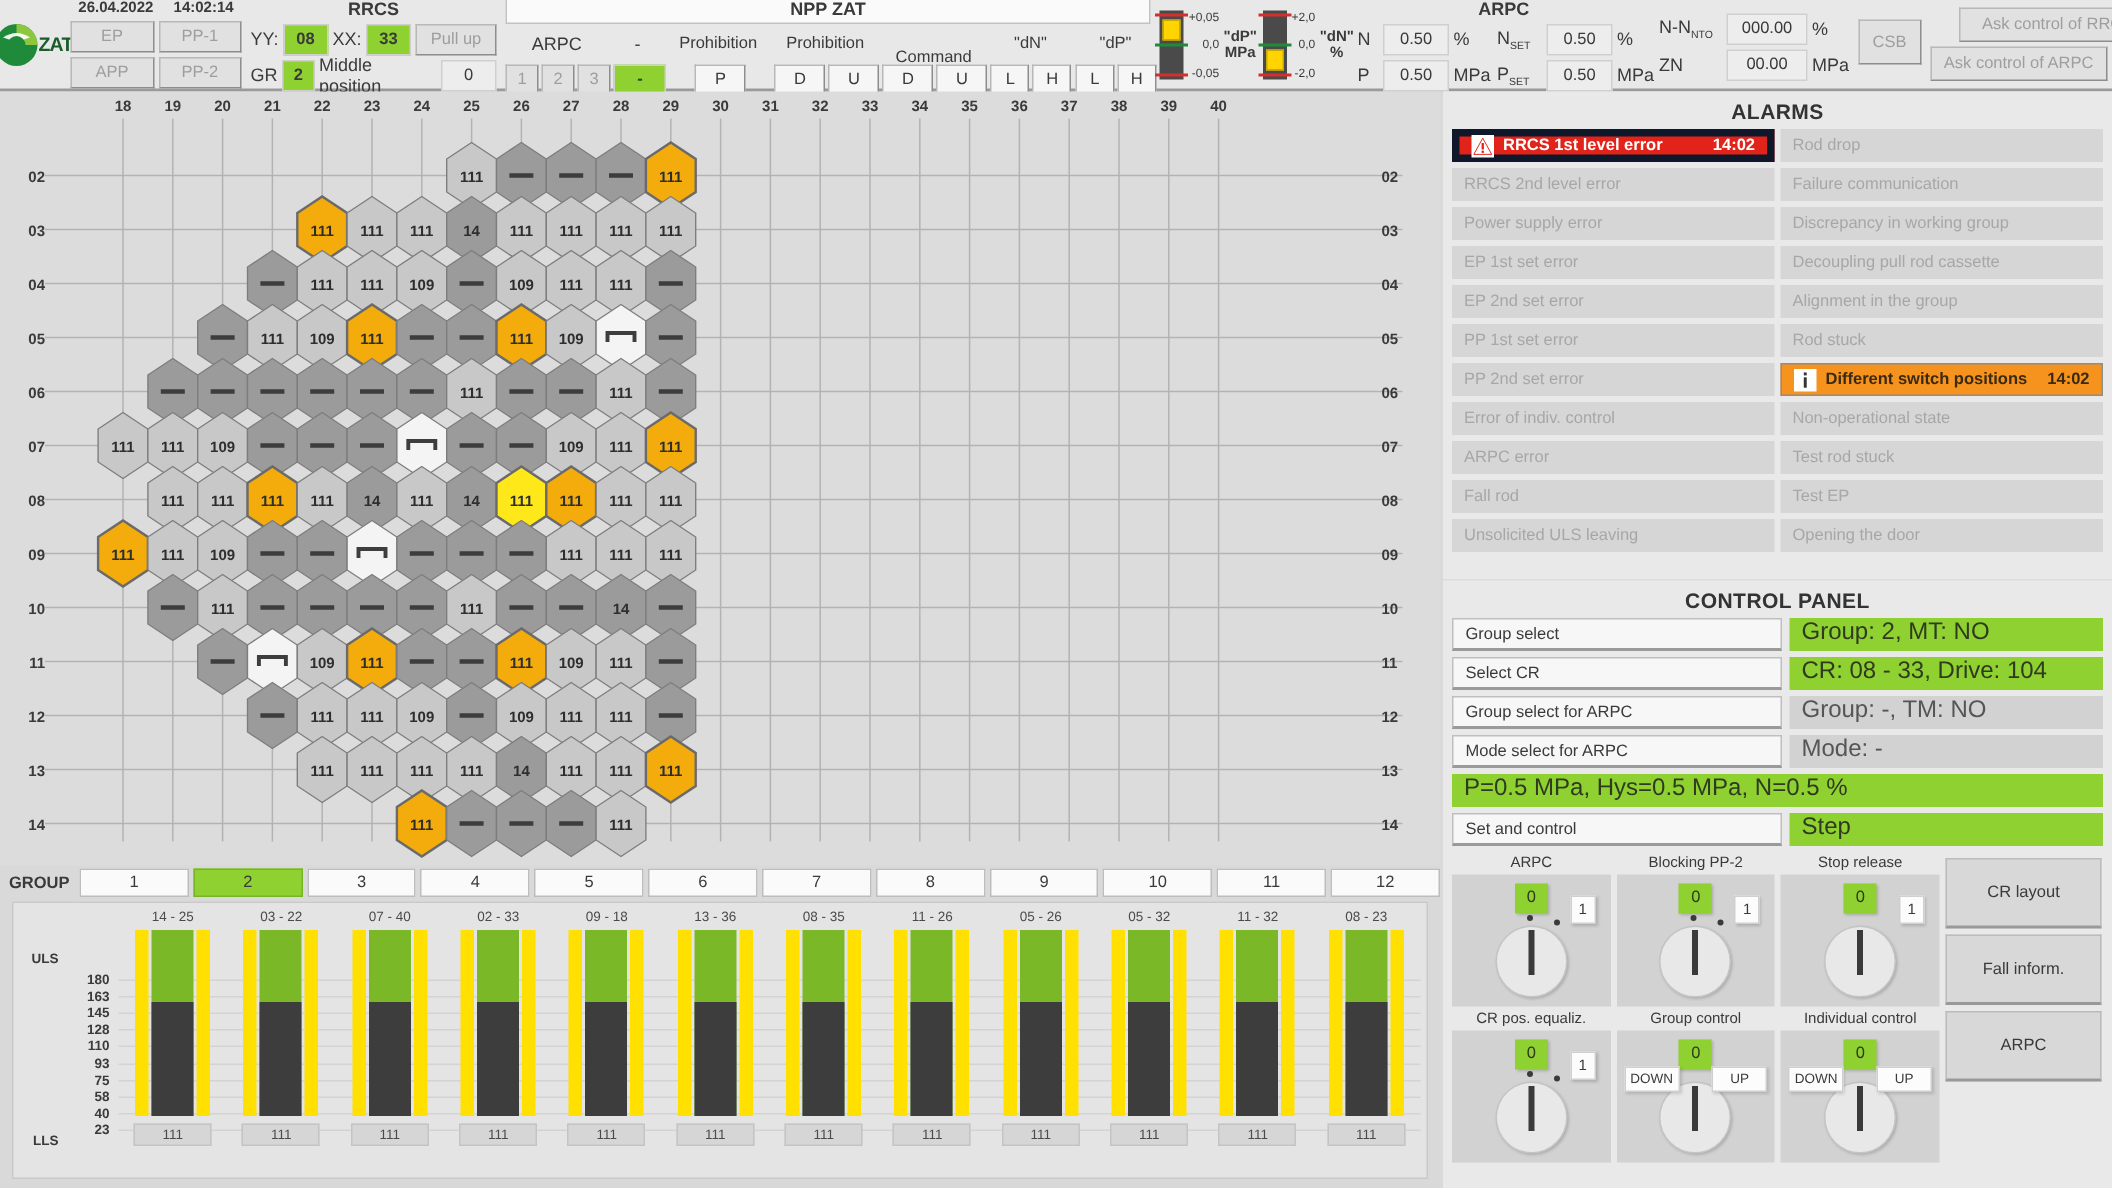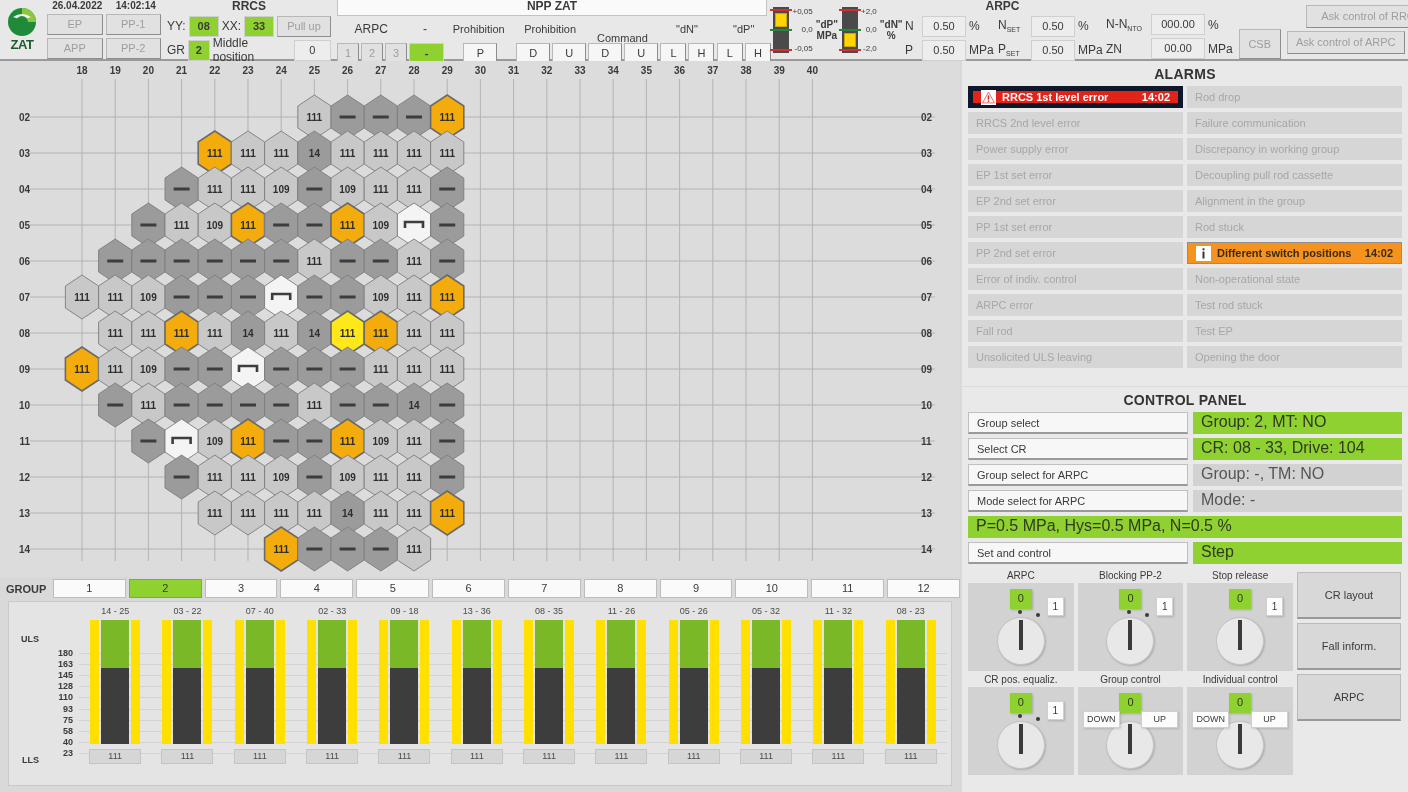--- a/index.html
+++ b/index.html
@@ -13,25 +13,25 @@
   }
   .app { position: relative; width: 1408px; height: 792px; }
 
   
   .topbar {
     position: absolute; left: 0; top: 0; width: 1408px; height: 61px;
     background: #e8e8e8;
     border-bottom: 2px solid #9a9a9a;
     display: flex; align-items: stretch;
   }
-  .logo-box { width: 44px; padding: 2px 18px; display:flex; flex-direction:column; align-items:center; justify-content:center; }
+  .logo-box { width: 44px; padding: 2px 18px; display:flex; flex-direction:row; align-items:center; justify-content:center; }
   .logo-circle { width: 30px; height: 30px; position: relative; }
   .zat-text { font-weight: bold; font-size: 13px; color: #1a5c2a; letter-spacing: -0.5px; }
 
-  .tb-col { display: flex; flex-direction: column; justify-content: center; gap: 3px; padding: 0 3px; }
+  .tb-col { display: flex; flex-direction: column; justify-content: center; gap: 3px; padding: 16px 3px; }
   .tb-row { display: flex; align-items: center; gap: 3px; height: 21px; }
 
   .btn {
     background: #e1e1e1;
     border: 1px solid #b8b8b8;
     border-bottom-color: #8d8d8d; border-right-color: #8d8d8d;
     color: #9e9e9e;
     height: 21px; line-height: 19px;
     text-align: center;
     font-size: 11px;

